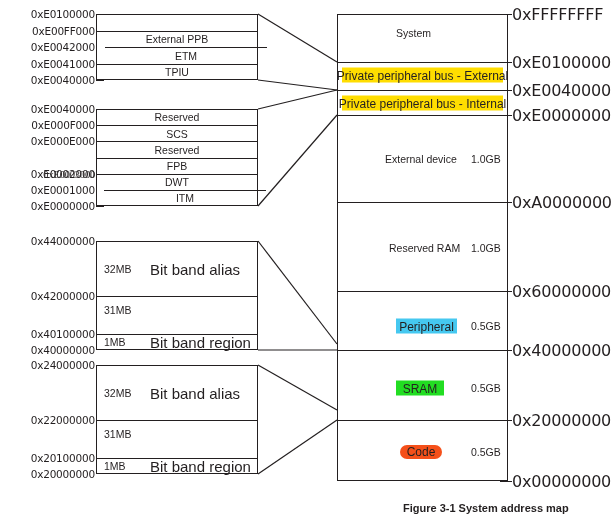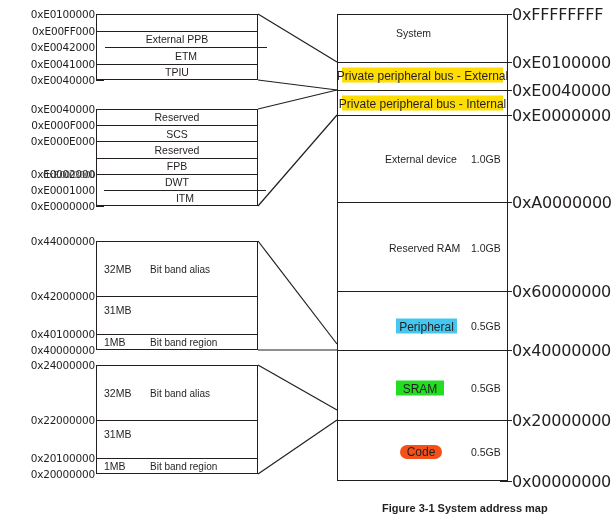--- a/index.html
+++ b/index.html
@@ -103,21 +103,21 @@
   
   .bb-size {
     position: absolute;
     font-size: 10.5px;
     color: #231f20;
     white-space: nowrap;
     transform: translateY(-50%);
   }
   .bb-name {
     position: absolute;
-    font-size: 10px;
+    font-size: 15px;
     color: #231f20;
     white-space: nowrap;
     transform: translateY(-50%);
   }
   
   #connectors {
     position: absolute;
     left: 0;
     top: 0;
     width: 612px;
@@ -297,15 +297,15 @@
   <div class="addr-right" style="left:512px; top:14px;">0xFFFFFFFF</div>
   <div class="addr-right" style="left:512px; top:62px;">0xE0100000</div>
   <div class="addr-right" style="left:512px; top:90px;">0xE0040000</div>
   <div class="addr-right" style="left:512px; top:115px;">0xE0000000</div>
   <div class="addr-right" style="left:512px; top:202px;">0xA0000000</div>
   <div class="addr-right" style="left:512px; top:291px;">0x60000000</div>
   <div class="addr-right" style="left:512px; top:350px;">0x40000000</div>
   <div class="addr-right" style="left:512px; top:420px;">0x20000000</div>
   <div class="addr-right" style="left:512px; top:481px;">0x00000000</div>
 
-  <div class="caption" style="left:382px; top:502px;">Figure 3-1 System address map</div>
+  <div class="caption" style="left:403px; top:502px;">Figure 3-1 System address map</div>
 
 </div>
 
 </body></html>

